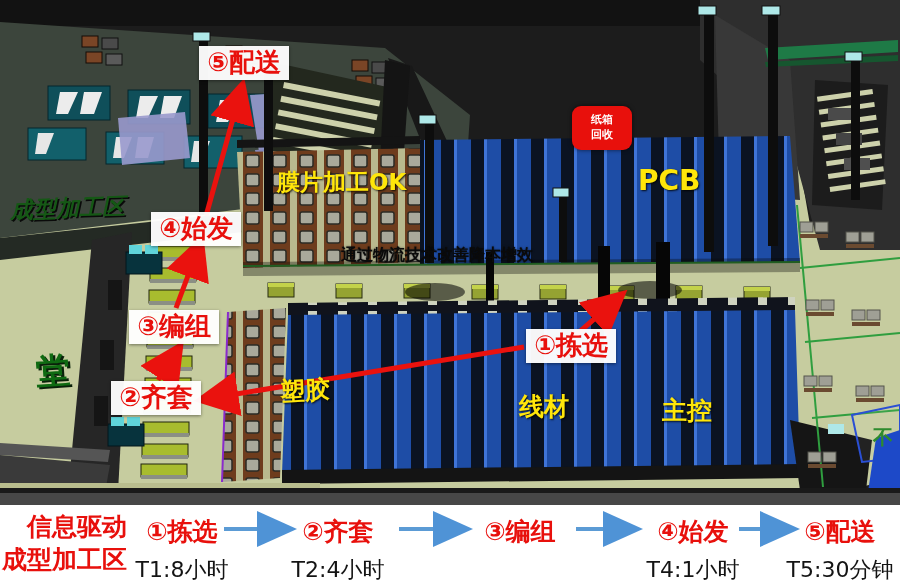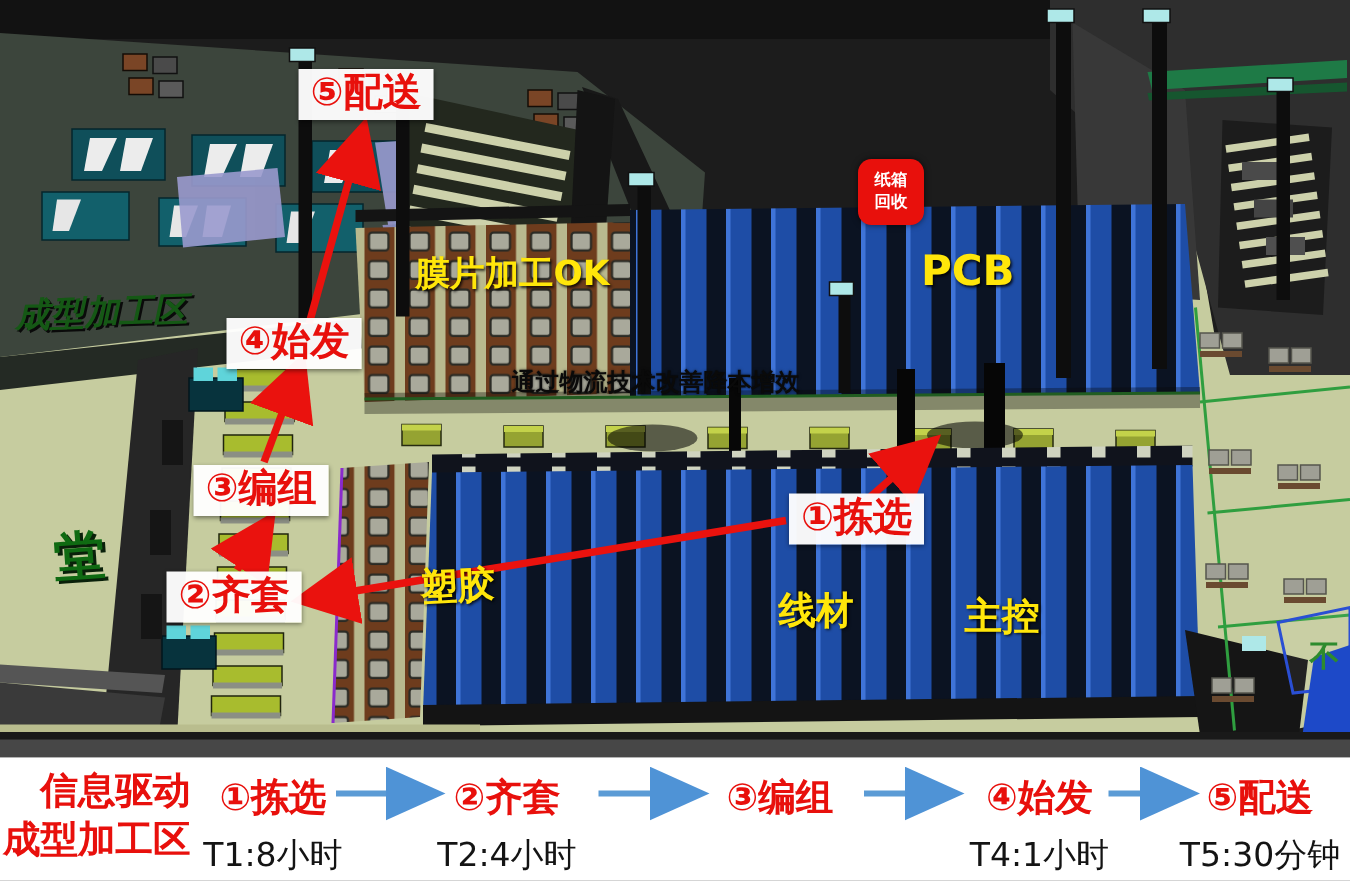--- a/index.html
+++ b/index.html
@@ -10,33 +10,33 @@
   .lab{position:absolute;white-space:nowrap;font-weight:bold;}
   .yellow{color:#ffe60a;text-shadow:1px 1px 2px rgba(0,0,0,.85);}
   .banner{left:341px;top:245px;font-size:16px;color:#0a0a0a;letter-spacing:0px;
           text-shadow:0 0 2px rgba(0,0,0,.6);}
   .molding{left:10px;top:193px;font-size:23px;font-style:italic;color:#155815;
            text-shadow:1.5px 1.5px 0 #0a0a0a;transform:rotate(-2deg);}
   .floor-glyph{left:36px;top:348px;font-size:34px;color:#0f6a12;
            text-shadow:2px 2px 0 #0a200a;transform:rotate(-4deg);}
   .corner-glyph{left:873px;top:424px;font-size:20px;color:#2e8b2e;}
   .f-film{left:277px;top:167px;font-size:23px;}
-  .f-pcb{left:614px;top:164px;font-size:28px;}
+  .f-pcb{left:638px;top:164px;font-size:28px;}
   .f-plastic{left:280px;top:374px;font-size:25px;transform:rotate(-3deg);}
   .f-wire{left:475px;top:390px;font-size:25px;margin-left:44px;}
-  .f-main{left:643px;top:394px;font-size:25px;}
+  .f-main{left:662px;top:394px;font-size:25px;}
   .ann{position:absolute;background:rgba(255,255,255,.96);color:#e8100c;font-weight:bold;
        font-size:26px;line-height:1.15;padding:2px 8px;white-space:nowrap;
        box-shadow:0 1px 3px rgba(0,0,0,.45);}
   .ann-delivery{left:199px;top:46px;}
   .ann-depart{left:151px;top:212px;}
   .ann-group{left:129px;top:310px;}
   .ann-kit{left:111px;top:381px;}
   .ann-pick{left:526px;top:329px;}
-  .recycle{position:absolute;left:572px;top:106px;width:44px;height:44px;background:#e8100c;
+  .recycle{position:absolute;left:572px;top:106px;width:60px;height:44px;background:#e8100c;
            border-radius:9px;color:#fff;font-weight:bold;font-size:11px;line-height:1.35;
            display:flex;flex-direction:column;align-items:center;justify-content:center;
            box-shadow:0 0 4px rgba(0,0,0,.6);}
   .flow{position:absolute;left:0;top:505px;width:900px;height:82px;background:#fff;}
   .flow-head{position:absolute;left:2px;top:6px;color:#e8100c;font-size:25px;font-weight:bold;
              line-height:1.3;text-align:right;white-space:nowrap;}
   .step{position:absolute;top:10px;text-align:center;}
   .step .sl{color:#e8100c;font-size:25px;font-weight:bold;white-space:nowrap;}
   .step .st{color:#141414;font-size:22px;margin-top:7px;white-space:nowrap;}
   .s1{left:123px;width:118px;}

